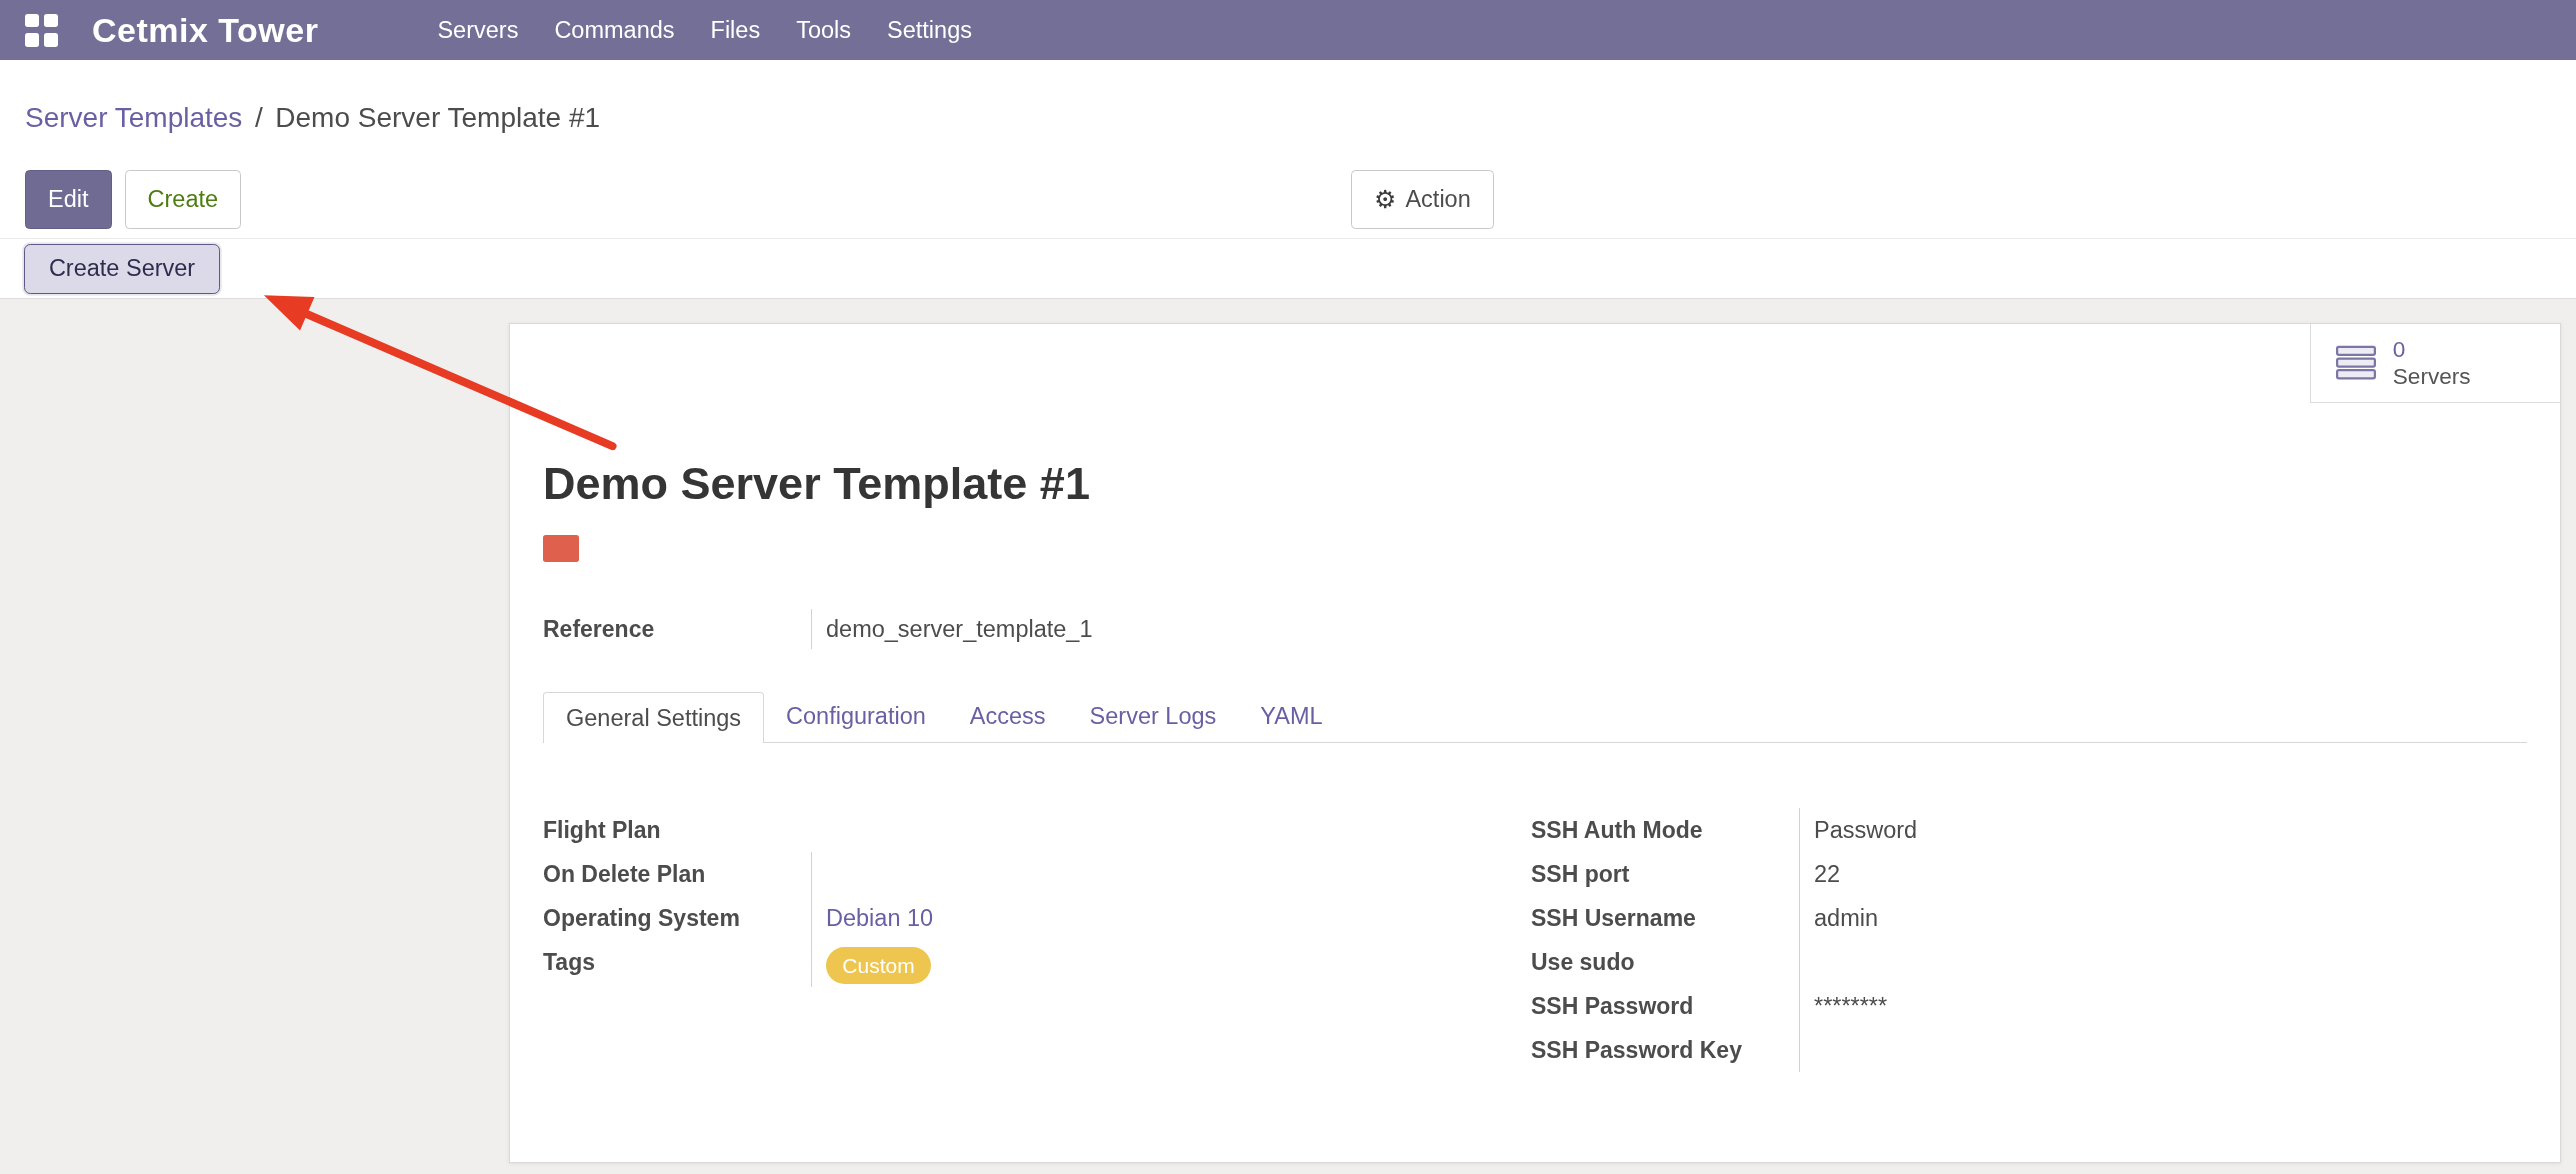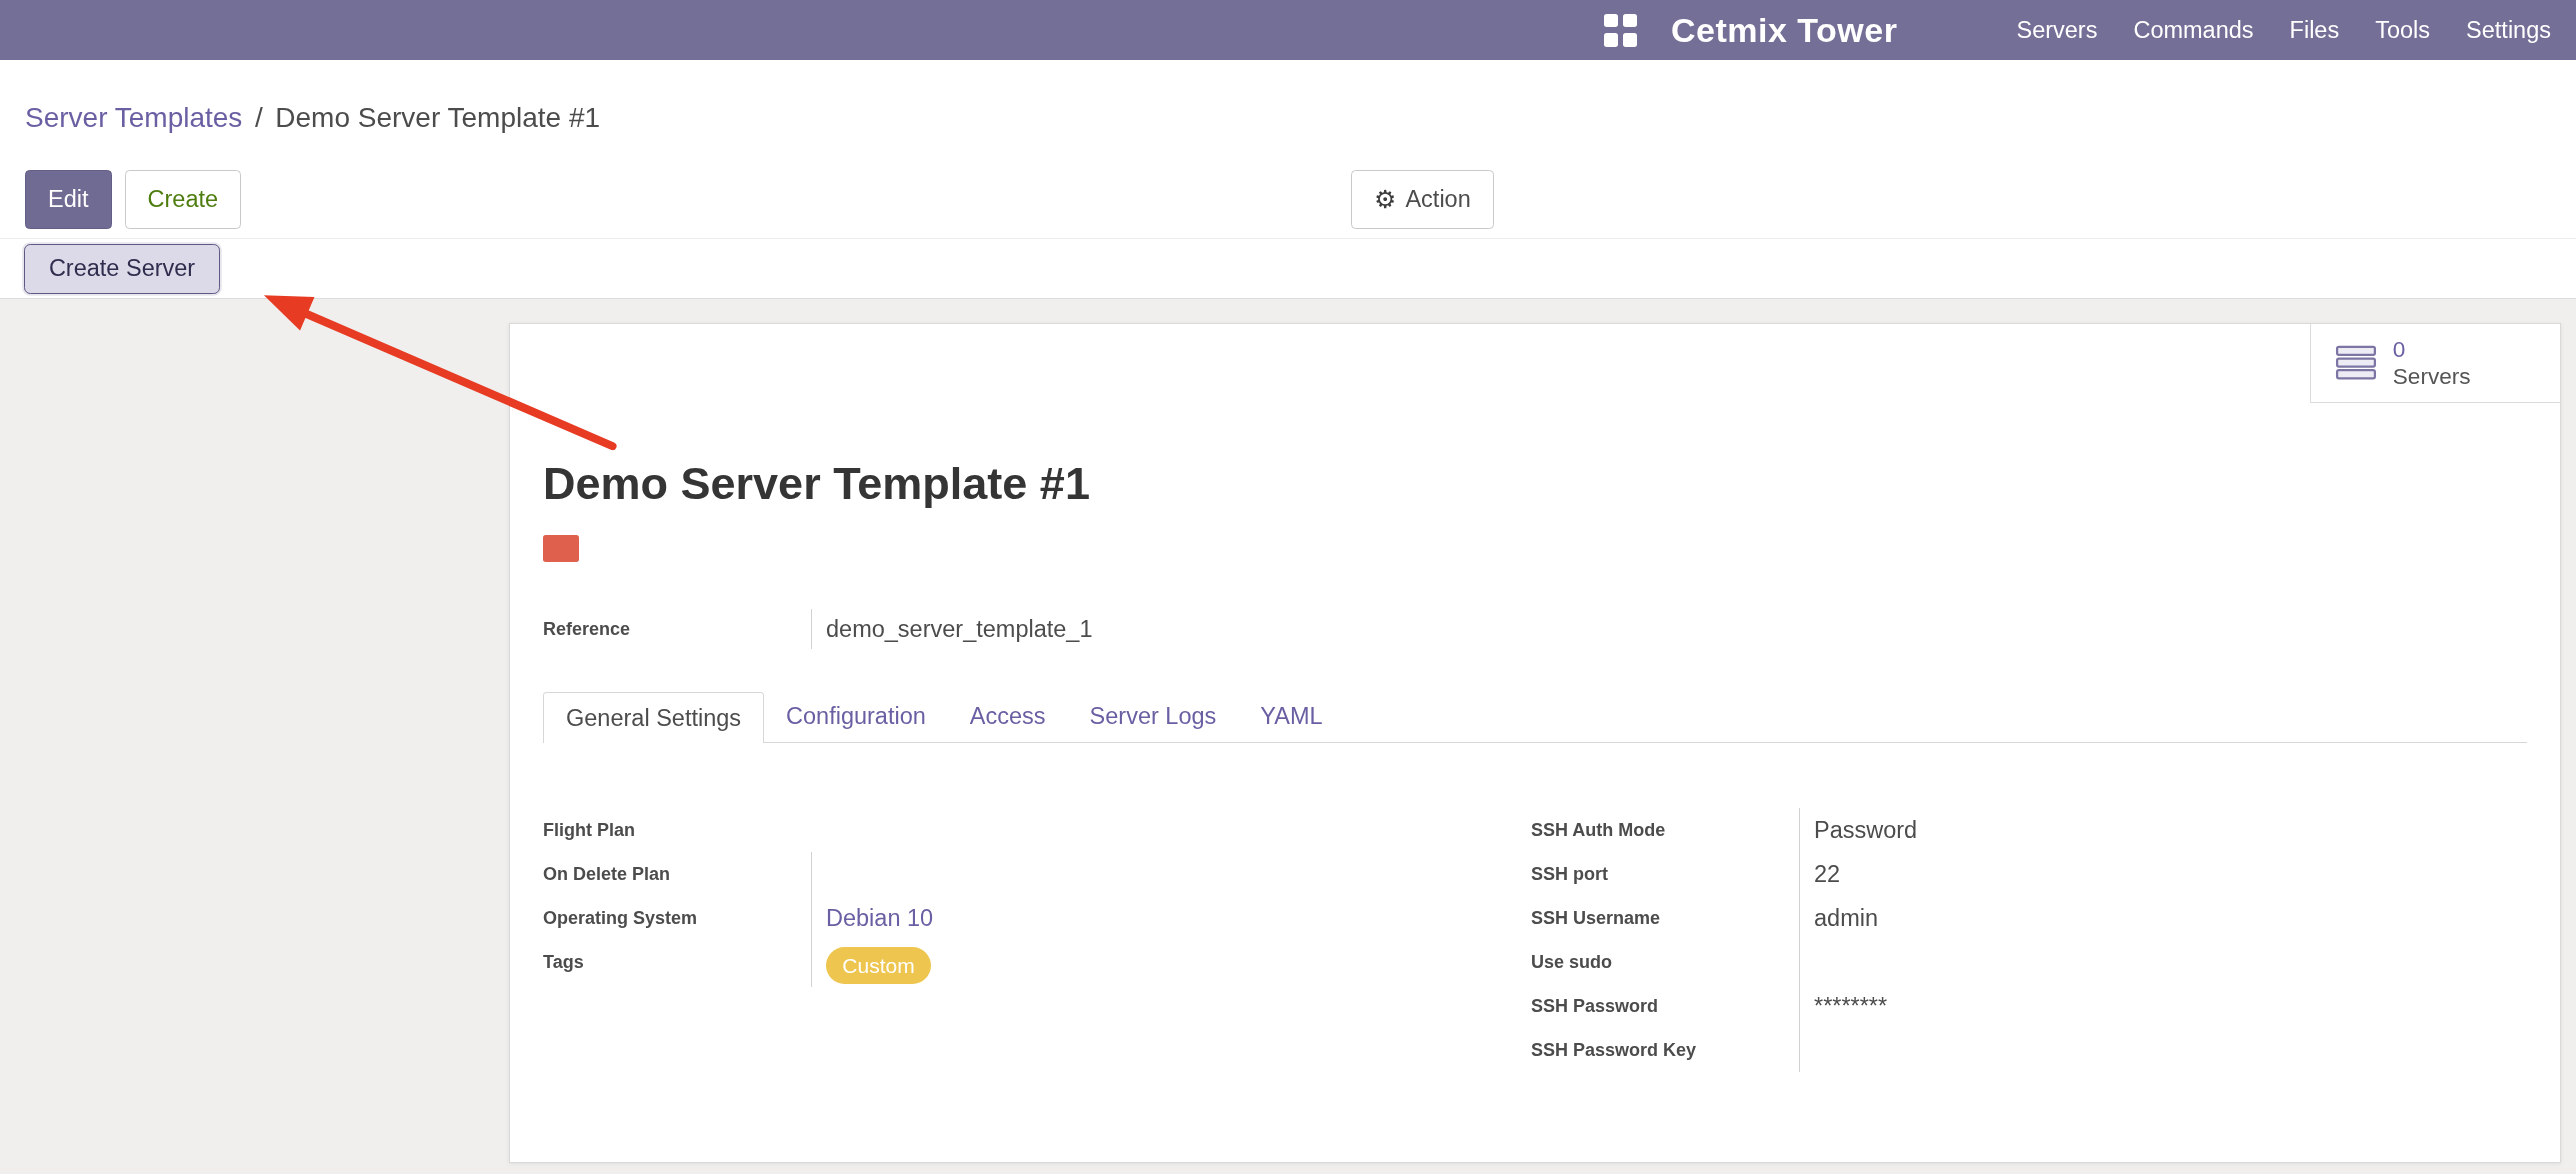--- a/index.html
+++ b/index.html
@@ -11,21 +11,20 @@
     color: #4c4c4c;
     overflow: hidden;
   }
 
   
   .navbar {
     position: absolute; top: 0; left: 0; right: 0; height: 60px;
     background: #746f96;
     display: flex; align-items: center;
     padding: 16px 25px;
-    justify-content: flex-end;
   }
   .apps-icon {
     width: 33px; height: 33px;
     display: grid; grid-template-columns: 1fr 1fr; gap: 5.4px;
     cursor: pointer;
   }
   .apps-icon div { background: #ffffff; border-radius: 2.7px; }
   .brand {
     margin-left: 34px;
     color: #ffffff; font-size: 34px; font-weight: 700; letter-spacing: 0.5px;
@@ -112,21 +111,21 @@
 
   .swatch {
     margin-top: 25px; width: 36px; height: 27px;
     background: #e0604e; border-radius: 2.7px; cursor: pointer;
   }
 
   
   .frow { display: flex; min-height: 44px; align-items: stretch; }
   .flabel {
     width: 268px; flex: none;
-    font-weight: 700; font-size: 18px; color: #4c4c4c; line-height: 44px;
+    font-weight: 700; font-size: 23px; color: #4c4c4c; line-height: 44px;
     white-space: nowrap;
   }
   .fvalue {
     flex: 1; border-left: 0.9px solid #d2d2d2;
     padding-left: 14px; font-size: 23.5px; line-height: 44px; color: #4c4c4c;
     white-space: nowrap;
   }
   .fvalue a.link { color: #6a5fa3; text-decoration: none; cursor: pointer; }
 
   .reference-row { margin-top: 47px; }

